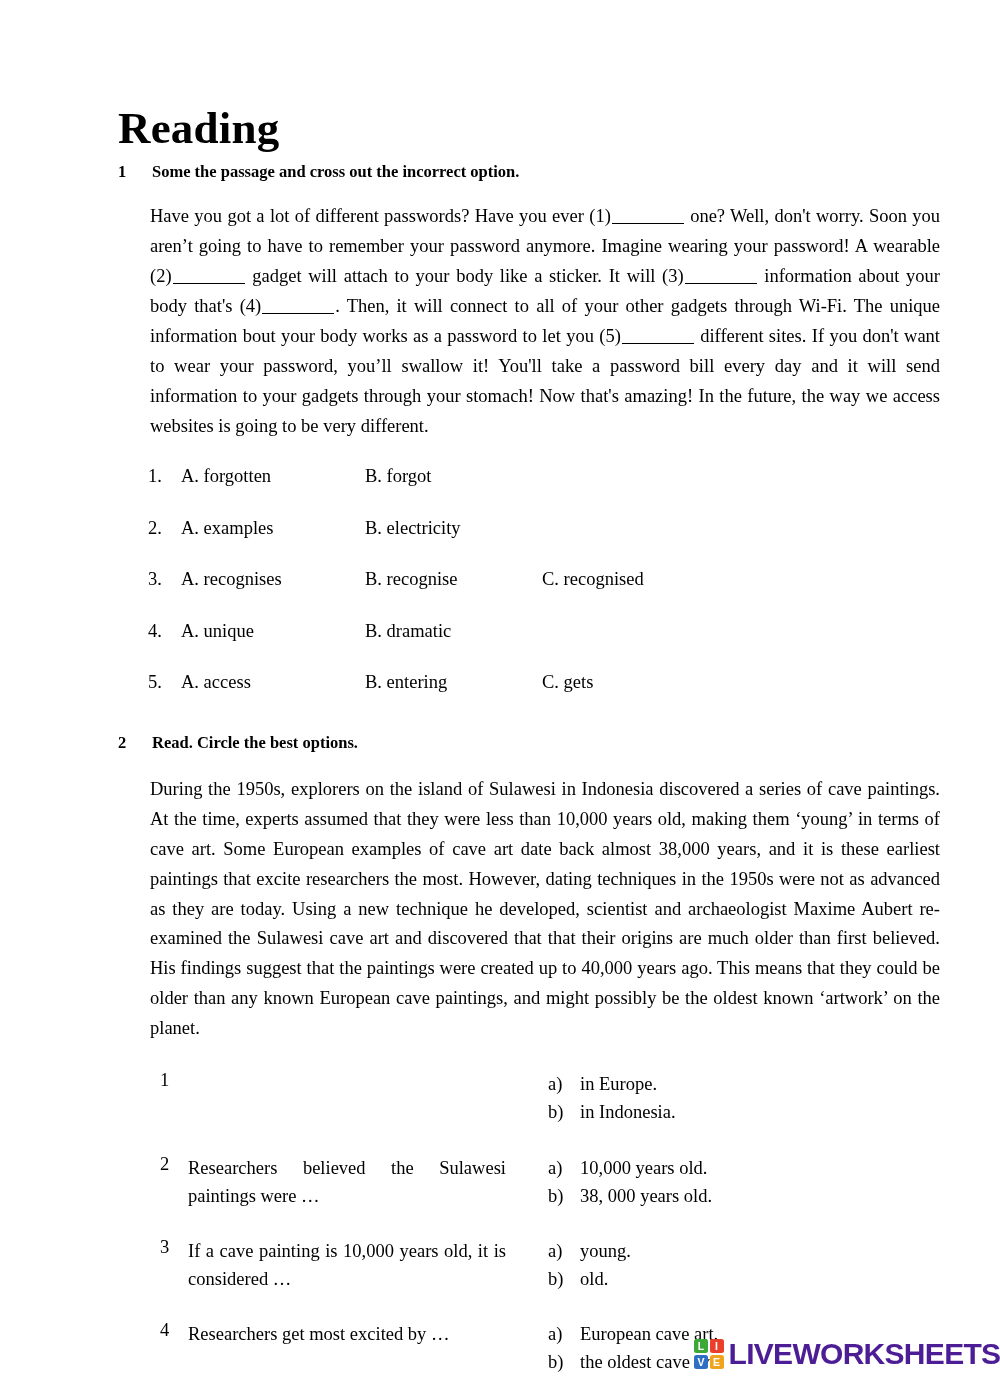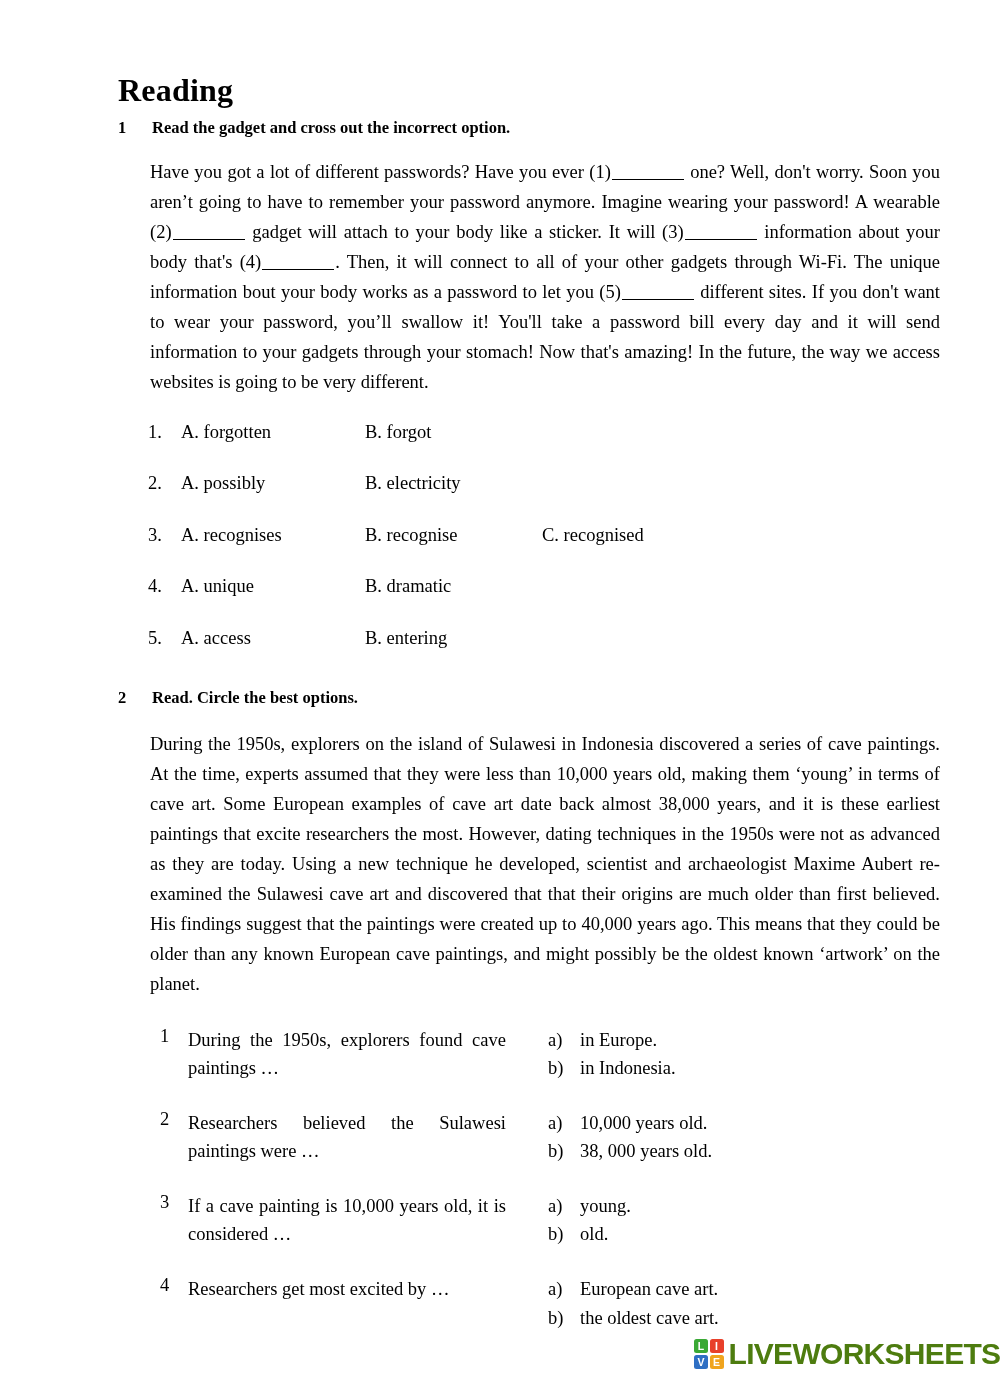--- a/index.html
+++ b/index.html
@@ -17,25 +17,25 @@
   .page {
     position: absolute;
     left: 118px;
     top: 0;
     width: 822px;
     height: 1380px;
   }
 
   
   .worksheet-title {
-    font-size: 32px;
+    font-size: 45px;
     font-weight: bold;
     letter-spacing: 0.2px;
     margin: 0;
-    padding-top: 73px;
+    padding-top: 103px;
     line-height: 1.12;
   }
 
   
   .exercise-heading {
     display: flex;
     align-items: flex-start;
     font-weight: bold;
     font-size: 16.5px;
     margin-top: 9px;
@@ -155,75 +155,75 @@
 </style>
 </head>
 <body>
 
 <div class="page">
 
   <h1 class="worksheet-title">Reading</h1>
 
   <div class="exercise-heading">
     <span class="ex-num">1</span>
-    <span class="ex-text">Read the gadget and cross out the incorrect option.</span>
+    <span class="ex-text">Some the passage and cross out the incorrect option.</span>
   </div>
 
   <p class="passage">
     <span>Have you got a lot of different passwords? Have you ever (1)</span><span class="blank"></span><span> one? Well, don't worry. Soon you aren’t going to have to remember your password anymore. Imagine wearing your password! A wearable (2)</span><span class="blank"></span><span> gadget will attach to your body like a sticker. It will (3)</span><span class="blank"></span><span> information about your body that's (4)</span><span class="blank"></span><span>. Then, it will connect to all of your other gadgets through Wi-Fi. The unique information bout your body works as a password to let you (5)</span><span class="blank"></span><span> different sites. If you don't want to wear your password, you’ll swallow it! You'll take a password bill every day and it will send information to your gadgets through your stomach! Now that's amazing! In the future, the way we access websites is going to be very different.</span>
   </p>
 
   <div class="options-grid">
 
     <div class="option-row">
       <span class="opt-num">1.</span>
       <span class="opt-a">A. forgotten</span>
       <span class="opt-b">B. forgot</span>
     </div>
 
     <div class="option-row">
       <span class="opt-num">2.</span>
-      <span class="opt-a">A. possibly</span>
+      <span class="opt-a">A. examples</span>
       <span class="opt-b">B. electricity</span>
     </div>
 
     <div class="option-row">
       <span class="opt-num">3.</span>
       <span class="opt-a">A. recognises</span>
       <span class="opt-b">B. recognise</span>
       <span class="opt-c">C. recognised</span>
     </div>
 
     <div class="option-row">
       <span class="opt-num">4.</span>
       <span class="opt-a">A. unique</span>
       <span class="opt-b">B. dramatic</span>
     </div>
 
     <div class="option-row">
       <span class="opt-num">5.</span>
       <span class="opt-a">A. access</span>
       <span class="opt-b">B. entering</span>
+      <span class="opt-c">C. gets</span>
     </div>
 
   </div>
 
   <div class="exercise-heading">
     <span class="ex-num">2</span>
     <span class="ex-text">Read. Circle the best options.</span>
   </div>
 
   <p class="passage second">During the 1950s, explorers on the island of Sulawesi in Indonesia discovered a series of cave paintings. At the time, experts assumed that they were less than 10,000 years old, making them ‘young’ in terms of cave art. Some European examples of cave art date back almost 38,000 years, and it is these earliest paintings that excite researchers the most. However, dating techniques in the 1950s were not as advanced as they are today. Using a new technique he developed, scientist and archaeologist Maxime Aubert re-examined the Sulawesi cave art and discovered that that their origins are much older than first believed. His findings suggest that the paintings were created up to 40,000 years ago. This means that they could be older than any known European cave paintings, and might possibly be the oldest known ‘artwork’ on the planet.</p>
 
   <div class="qa-list">
 
     <div class="qa-item">
       <div class="qa-question">
         <span class="q-num">1</span>
-        <span class="q-text">During the 1950s, explorers found cave paintings …</span>
       </div>
       <div class="qa-answers">
         <div class="answer-line">
           <span class="a-label">a)</span>
           <span class="a-text">in Europe.</span>
         </div>
         <div class="answer-line">
           <span class="a-label">b)</span>
           <span class="a-text">in Indonesia.</span>
         </div>
@@ -284,14 +284,14 @@
   </div>
 </div>
 
 <div class="lw-logo">
   <div class="lw-tiles">
     <span class="lw-tile" style="background: rgb(58, 169, 53);">L</span>
     <span class="lw-tile" style="background: rgb(232, 64, 42);">I</span>
     <span class="lw-tile" style="background: rgb(46, 111, 196);">V</span>
     <span class="lw-tile" style="background: rgb(240, 164, 30);">E</span>
   </div>
-  <span class="lw-wordmark" style="color: #4d7c0f;">LIVEWORKSHEETS</span>
+  <span class="lw-wordmark" style="color: #4c1d95;">LIVEWORKSHEETS</span>
 </div>
 
 </body></html>

